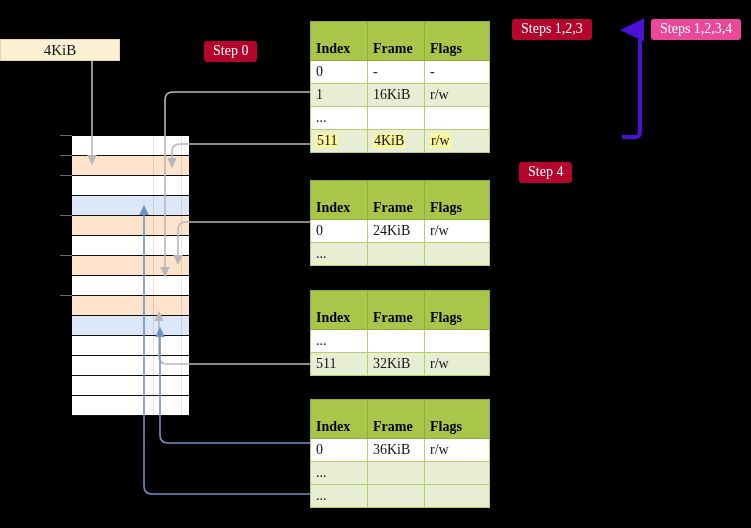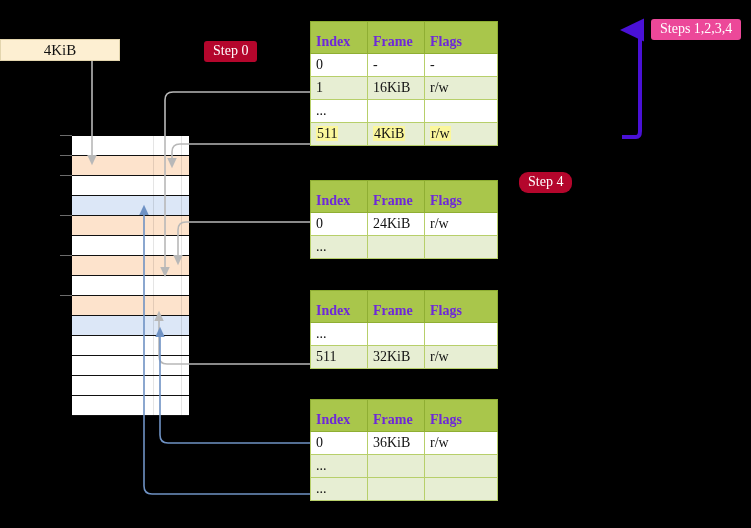--- a/index.html
+++ b/index.html
@@ -42,21 +42,21 @@
     white-space: nowrap;
     line-height: 16px;
     box-sizing: border-box;
   }
   .badge-crimson { background: #b4062c; }
   .badge-blue    { background: #ec4899; }
 
   .badge-step0  { left: 204px; top: 41px; }
   .badge-s123   { left: 512px; top: 19px; }
   .badge-s1234  { left: 651px; top: 19px; }
-  .badge-step4  { left: 519px; top: 172px; border-radius: 9px; }
+  .badge-step4  { left: 519px; top: 162px; }
 
   
   .memcol {
     left: 71px; top: 135px;
     width: 119px; height: 280px;
     border: 1px solid #000000;
     box-sizing: border-box;
   }
   .memrow {
     position: absolute;
@@ -84,45 +84,45 @@
   .ptable {
     border-collapse: collapse;
     position: absolute;
     font-size: 14px;
     color: #111111;
     background: #ffffff;
     table-layout: fixed;
   }
   .ptable th {
     background: #a9c64b;
-    color: #6d28d9;
+    color: #000000;
     font-weight: bold;
     text-align: left;
-    padding: 12px 5px 3px 5px;
+    padding: 19px 5px 3px 5px;
     border: 1px solid #8fae33;
     font-size: 14px;
     height: 20px;
     box-sizing: border-box;
   }
   .ptable td {
     padding: 2px 5px 3px 5px;
     border: 1px solid #b7cf6a;
     height: 23px;
     box-sizing: border-box;
     vertical-align: middle;
     white-space: nowrap;
     overflow: hidden;
   }
   .ptable tr.odd  td { background: #ffffff; }
   .ptable tr.even td { background: #e7eed3; }
   .ptable td.hl { }
   .ptable td.hl > span { background: #fbf79c; padding: 0 1px; }
   .col-index { width: 57px; }
   .col-frame { width: 57px; }
-  .col-flags { width: 73px; }
+  .col-flags { width: 65px; }
 
   .table1 { left: 310px; top: 21px; }
   .table2 { left: 310px; top: 180px; }
   .table3 { left: 310px; top: 290px; }
   .table4 { left: 310px; top: 399px; }
 
   
   svg.overlay {
     position: absolute;
     left: 0; top: 0;
@@ -133,20 +133,21 @@
 </head>
 <body>
 
 <div id="stage">
 
   <div class="abs sizebox">
     <span>4KiB</span>
   </div>
 
   <div class="abs badge badge-crimson badge-step0">Step 0</div>
+  <div class="abs badge badge-crimson badge-s123">Steps 1,2,3</div>
   <div class="abs badge badge-blue badge-s1234">Steps 1,2,3,4</div>
   <div class="abs badge badge-crimson badge-step4">Step 4</div>
 
   <div class="abs memcol" id="memcol">
       <div class="memrow plain" style="top: 0px;"></div>
       <div class="memrow peach" style="top: 20px;"></div>
       <div class="memrow plain" style="top: 40px;"></div>
       <div class="memrow blue" style="top: 60px;"></div>
       <div class="memrow peach" style="top: 80px;"></div>
       <div class="memrow plain" style="top: 100px;"></div>

